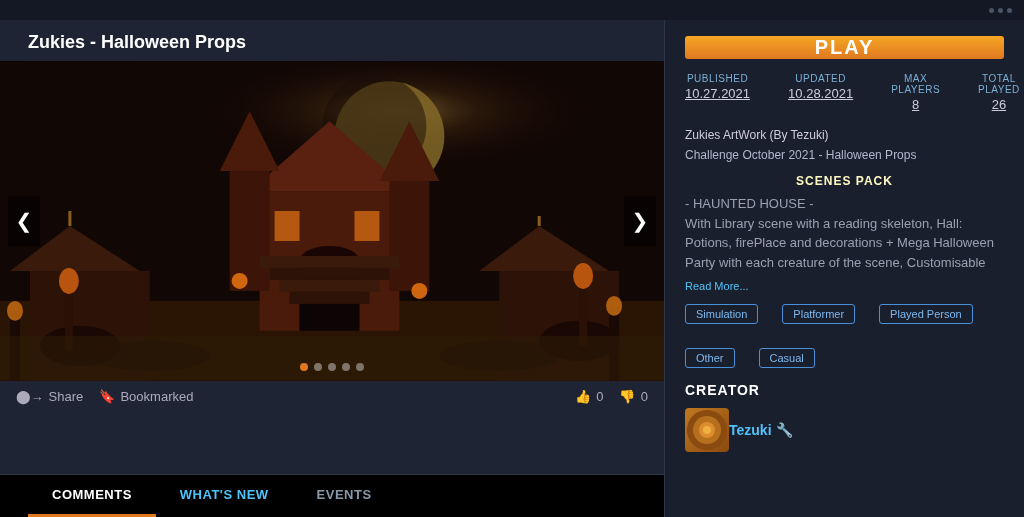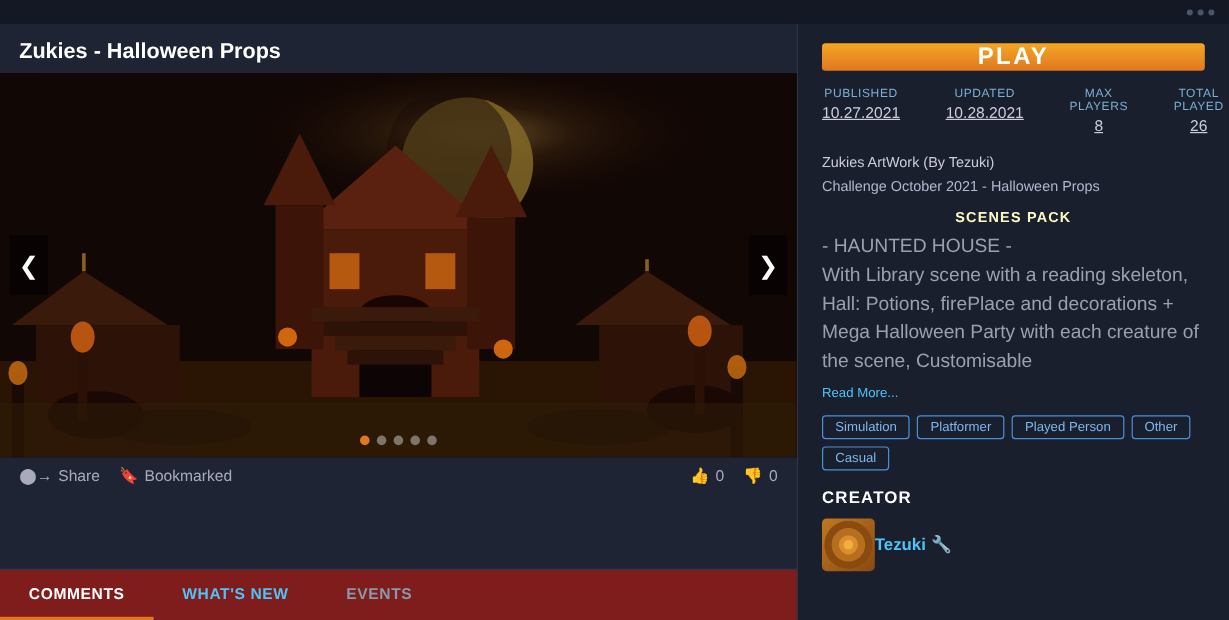--- a/index.html
+++ b/index.html
@@ -39,21 +39,21 @@
     
     .left-panel {
       width: 665px;
       background: #1e2433;
       display: flex;
       flex-direction: column;
       border-right: 1px solid #2d3548;
     }
 
     .game-title {
-      padding: 12px 16px 8px;
+      padding: 12px 28px 8px;
       font-size: 18px;
       font-weight: 600;
       color: #fff;
     }
 
     .image-container {
       position: relative;
       width: 100%;
       height: 320px;
       background: #000;
@@ -145,22 +145,23 @@
       background: none;
       border: none;
       color: #aab;
       font-size: 13px;
       cursor: pointer;
     }
 
     .tabs-bar {
       display: flex;
       border-top: 1px solid #2d3548;
-      background: #7f1d1d;
+      background: #000000;
       margin-top: auto;
+      padding-left: 28px;
     }
     .tab {
       padding: 12px 24px;
       font-size: 13px;
       font-weight: 600;
       color: #8899aa;
       cursor: pointer;
       border-bottom: 3px solid transparent;
       letter-spacing: 0.5px;
       text-transform: uppercase;
@@ -233,38 +234,38 @@
     .scenes-title {
       font-size: 12px;
       color: #fef9c3;
       font-weight: 700;
       margin-bottom: 6px;
       letter-spacing: 1px;
       text-align: center;
     }
 
     .scene-desc {
-      font-size: 16px;
+      font-size: 13px;
       color: #9aa0b0;
       line-height: 1.5;
       margin-bottom: 8px;
     }
 
     .read-more {
       font-size: 11px;
       color: #4fc3f7;
       cursor: pointer;
       margin-bottom: 12px;
       display: block;
     }
 
     .tags {
       display: flex;
       flex-wrap: wrap;
-      gap: 6px;
+      gap: 24px;
       margin-bottom: 14px;
     }
     .tag {
       border: 1px solid #4a90d9;
       color: #7bb8f0;
       font-size: 11px;
       padding: 3px 10px;
       border-radius: 3px;
       cursor: pointer;
     }

